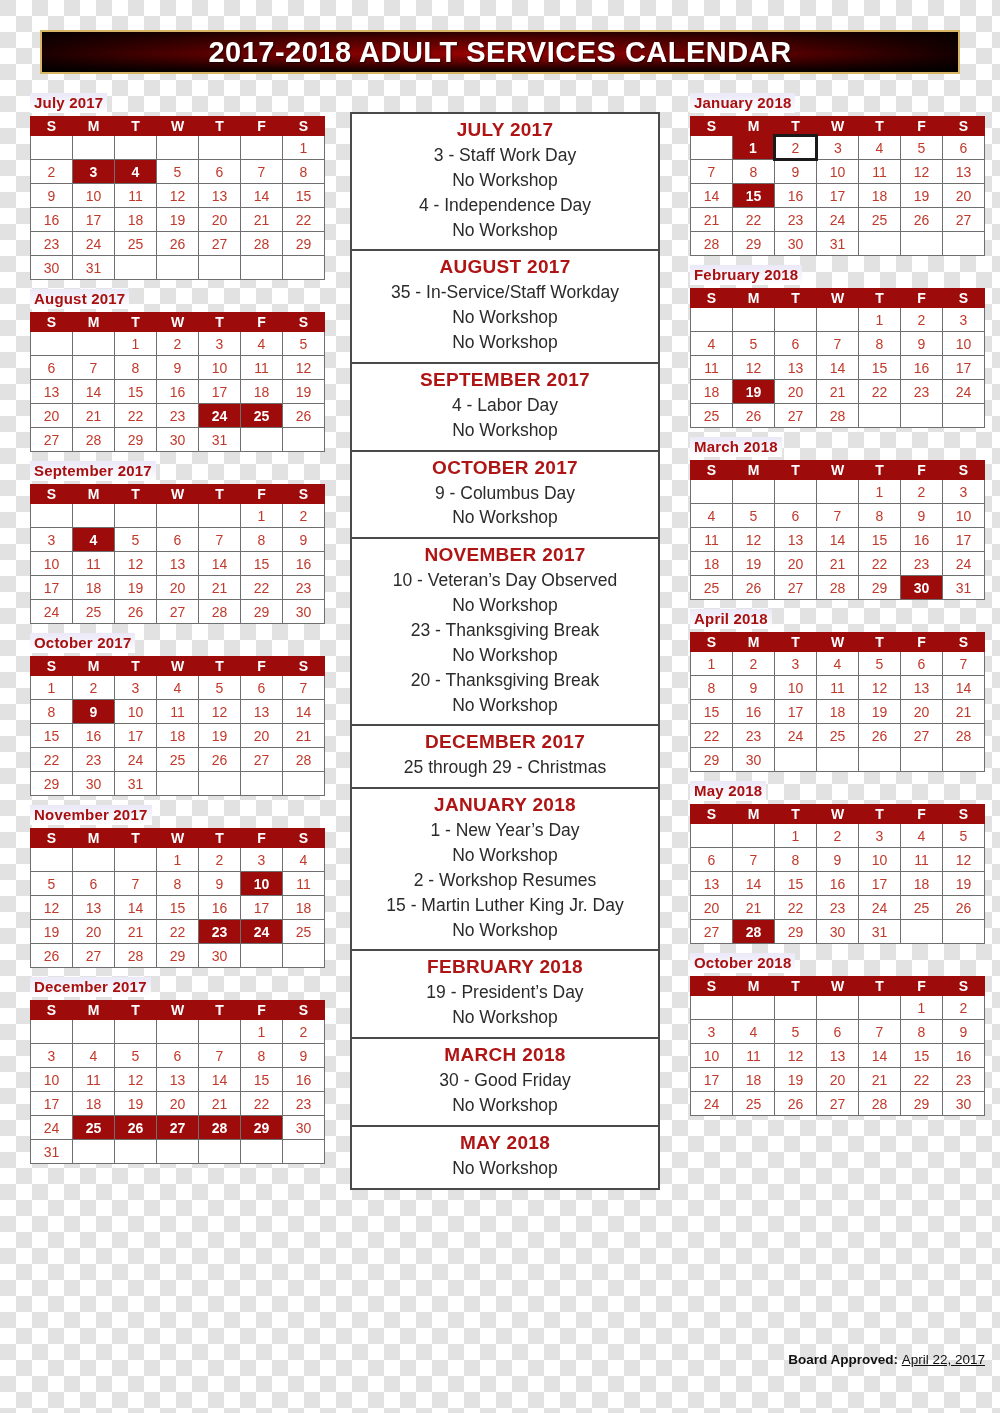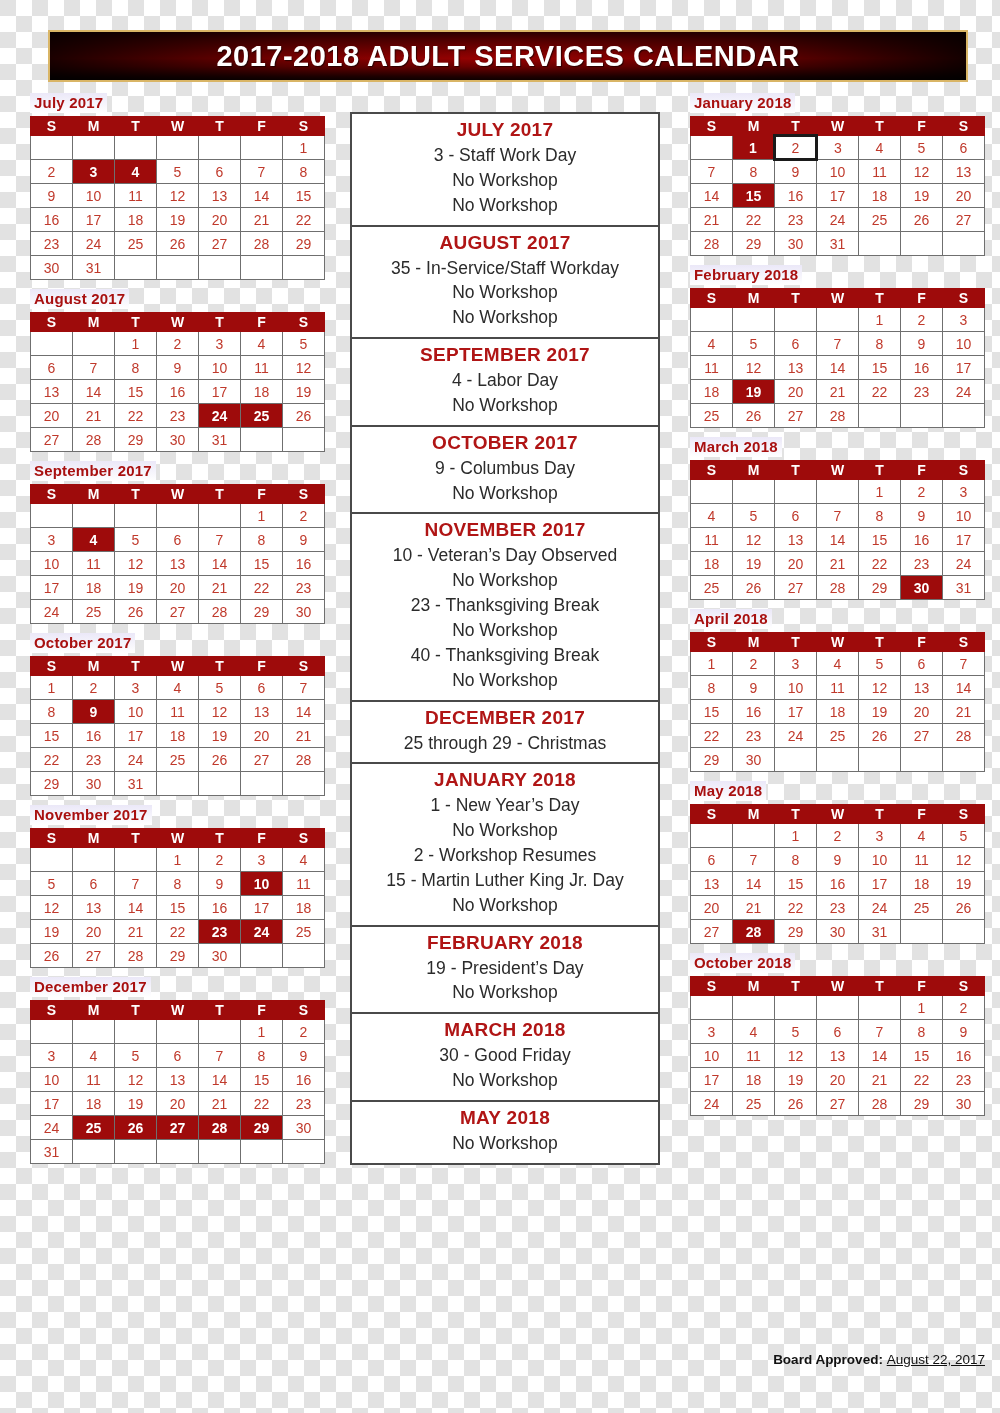--- a/index.html
+++ b/index.html
@@ -6,21 +6,21 @@
   html, body { margin:0; padding:0; }
   body {
     width:1000px; height:1413px;
     font-family:"Liberation Sans", sans-serif;
     position:relative;
     background:
       repeating-conic-gradient(#ffffff 0% 25%, #e2e2e2 0% 50%) 0 0 / 32px 32px;
   }
 
   
-  #banner-wrap { position:absolute; left:48px; top:30px; width:920px; height:52px; }
+  #banner-wrap { position:absolute; left:40px; top:30px; width:920px; height:44px; }
   #banner {
     width:100%; height:100%;
     border:2px solid #d9b566;
     background:
       linear-gradient(to bottom,
         #3a0000 0%, #6a0202 16%, #a80808 42%, #c40d0d 55%, #8e0505 72%, #2c0000 92%, #120000 100%),
       linear-gradient(to right, #240000 0%, #a30808 28%, #c81111 50%, #8b0404 76%, #1a0000 100%);
     background-blend-mode: multiply;
     display:flex; align-items:center; justify-content:center;
   }
@@ -500,20 +500,21 @@
           </tr>
         </tbody>
       </table></div>
   </div>
 
 <div id="col-center">
     <div class="note-block">
       <div class="note-month">JULY 2017</div>
       <div class="note-line">3 - Staff Work Day</div>
       <div class="note-line">No Workshop</div>
+      <div class="note-line">4 - Independence Day</div>
       <div class="note-line">No Workshop</div>
     </div>
     <div class="note-block">
       <div class="note-month">AUGUST 2017</div>
       <div class="note-line">35 - In-Service/Staff Workday</div>
       <div class="note-line">No Workshop</div>
       <div class="note-line">No Workshop</div>
     </div>
     <div class="note-block">
       <div class="note-month">SEPTEMBER 2017</div>
@@ -524,21 +525,21 @@
       <div class="note-month">OCTOBER 2017</div>
       <div class="note-line">9 - Columbus Day</div>
       <div class="note-line">No Workshop</div>
     </div>
     <div class="note-block">
       <div class="note-month">NOVEMBER 2017</div>
       <div class="note-line">10 - Veteran’s Day Observed</div>
       <div class="note-line">No Workshop</div>
       <div class="note-line">23 - Thanksgiving Break</div>
       <div class="note-line">No Workshop</div>
-      <div class="note-line">40 - Thanksgiving Break</div>
+      <div class="note-line">20 - Thanksgiving Break</div>
       <div class="note-line">No Workshop</div>
     </div>
     <div class="note-block">
       <div class="note-month">DECEMBER 2017</div>
       <div class="note-line">25 through 29 - Christmas</div>
     </div>
     <div class="note-block">
       <div class="note-month">JANUARY 2018</div>
       <div class="note-line">1 - New Year’s Day</div>
       <div class="note-line">No Workshop</div>
@@ -920,14 +921,14 @@
             <td>28</td>
             <td>29</td>
             <td>30</td>
           </tr>
         </tbody>
       </table></div>
   </div>
 
 <div id="footer">
   <span>Board Approved:</span>
-  <span class="appr-date">August 22, 2017</span>
+  <span class="appr-date">April 22, 2017</span>
 </div>
 
 </body></html>

